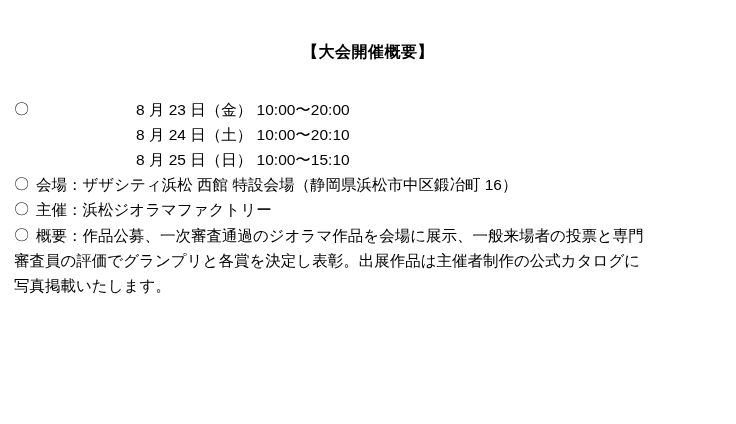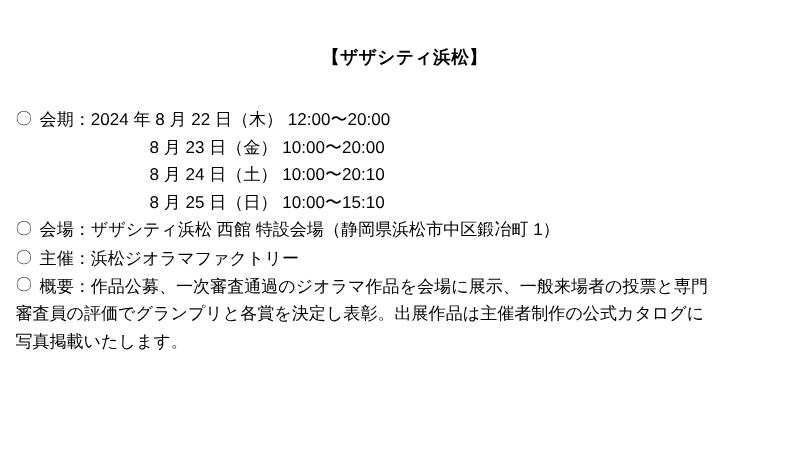--- a/index.html
+++ b/index.html
@@ -69,38 +69,37 @@
   .summary-wrap {
     margin-left: -22px;
   }
 </style>
 </head>
 <body>
 
 <div class="page">
 
 
-  <div class="section-heading">【ザザシティ浜松】</div>
+  <div class="section-heading">【大会開催概要】</div>
 
   <div class="body-block">
 
     <div class="item">
       <div class="bullet">〇</div>
       <div class="item-body">
-        <div class="item-text">会期：2024 年 8 月 22 日（木） 12:00〜20:00</div>
         <div class="sub-line">8 月 23 日（金） 10:00〜20:00</div>
         <div class="sub-line">8 月 24 日（土） 10:00〜20:10</div>
         <div class="sub-line">8 月 25 日（日） 10:00〜15:10</div>
       </div>
     </div>
 
     <div class="item">
       <div class="bullet">〇</div>
       <div class="item-body">
-        <div class="item-text">会場：ザザシティ浜松 西館 特設会場（静岡県浜松市中区鍛冶町 1）</div>
+        <div class="item-text">会場：ザザシティ浜松 西館 特設会場（静岡県浜松市中区鍛冶町 16）</div>
       </div>
     </div>
 
     <div class="item">
       <div class="bullet">〇</div>
       <div class="item-body">
         <div class="item-text">主催：浜松ジオラマファクトリー</div>
       </div>
     </div>
 

